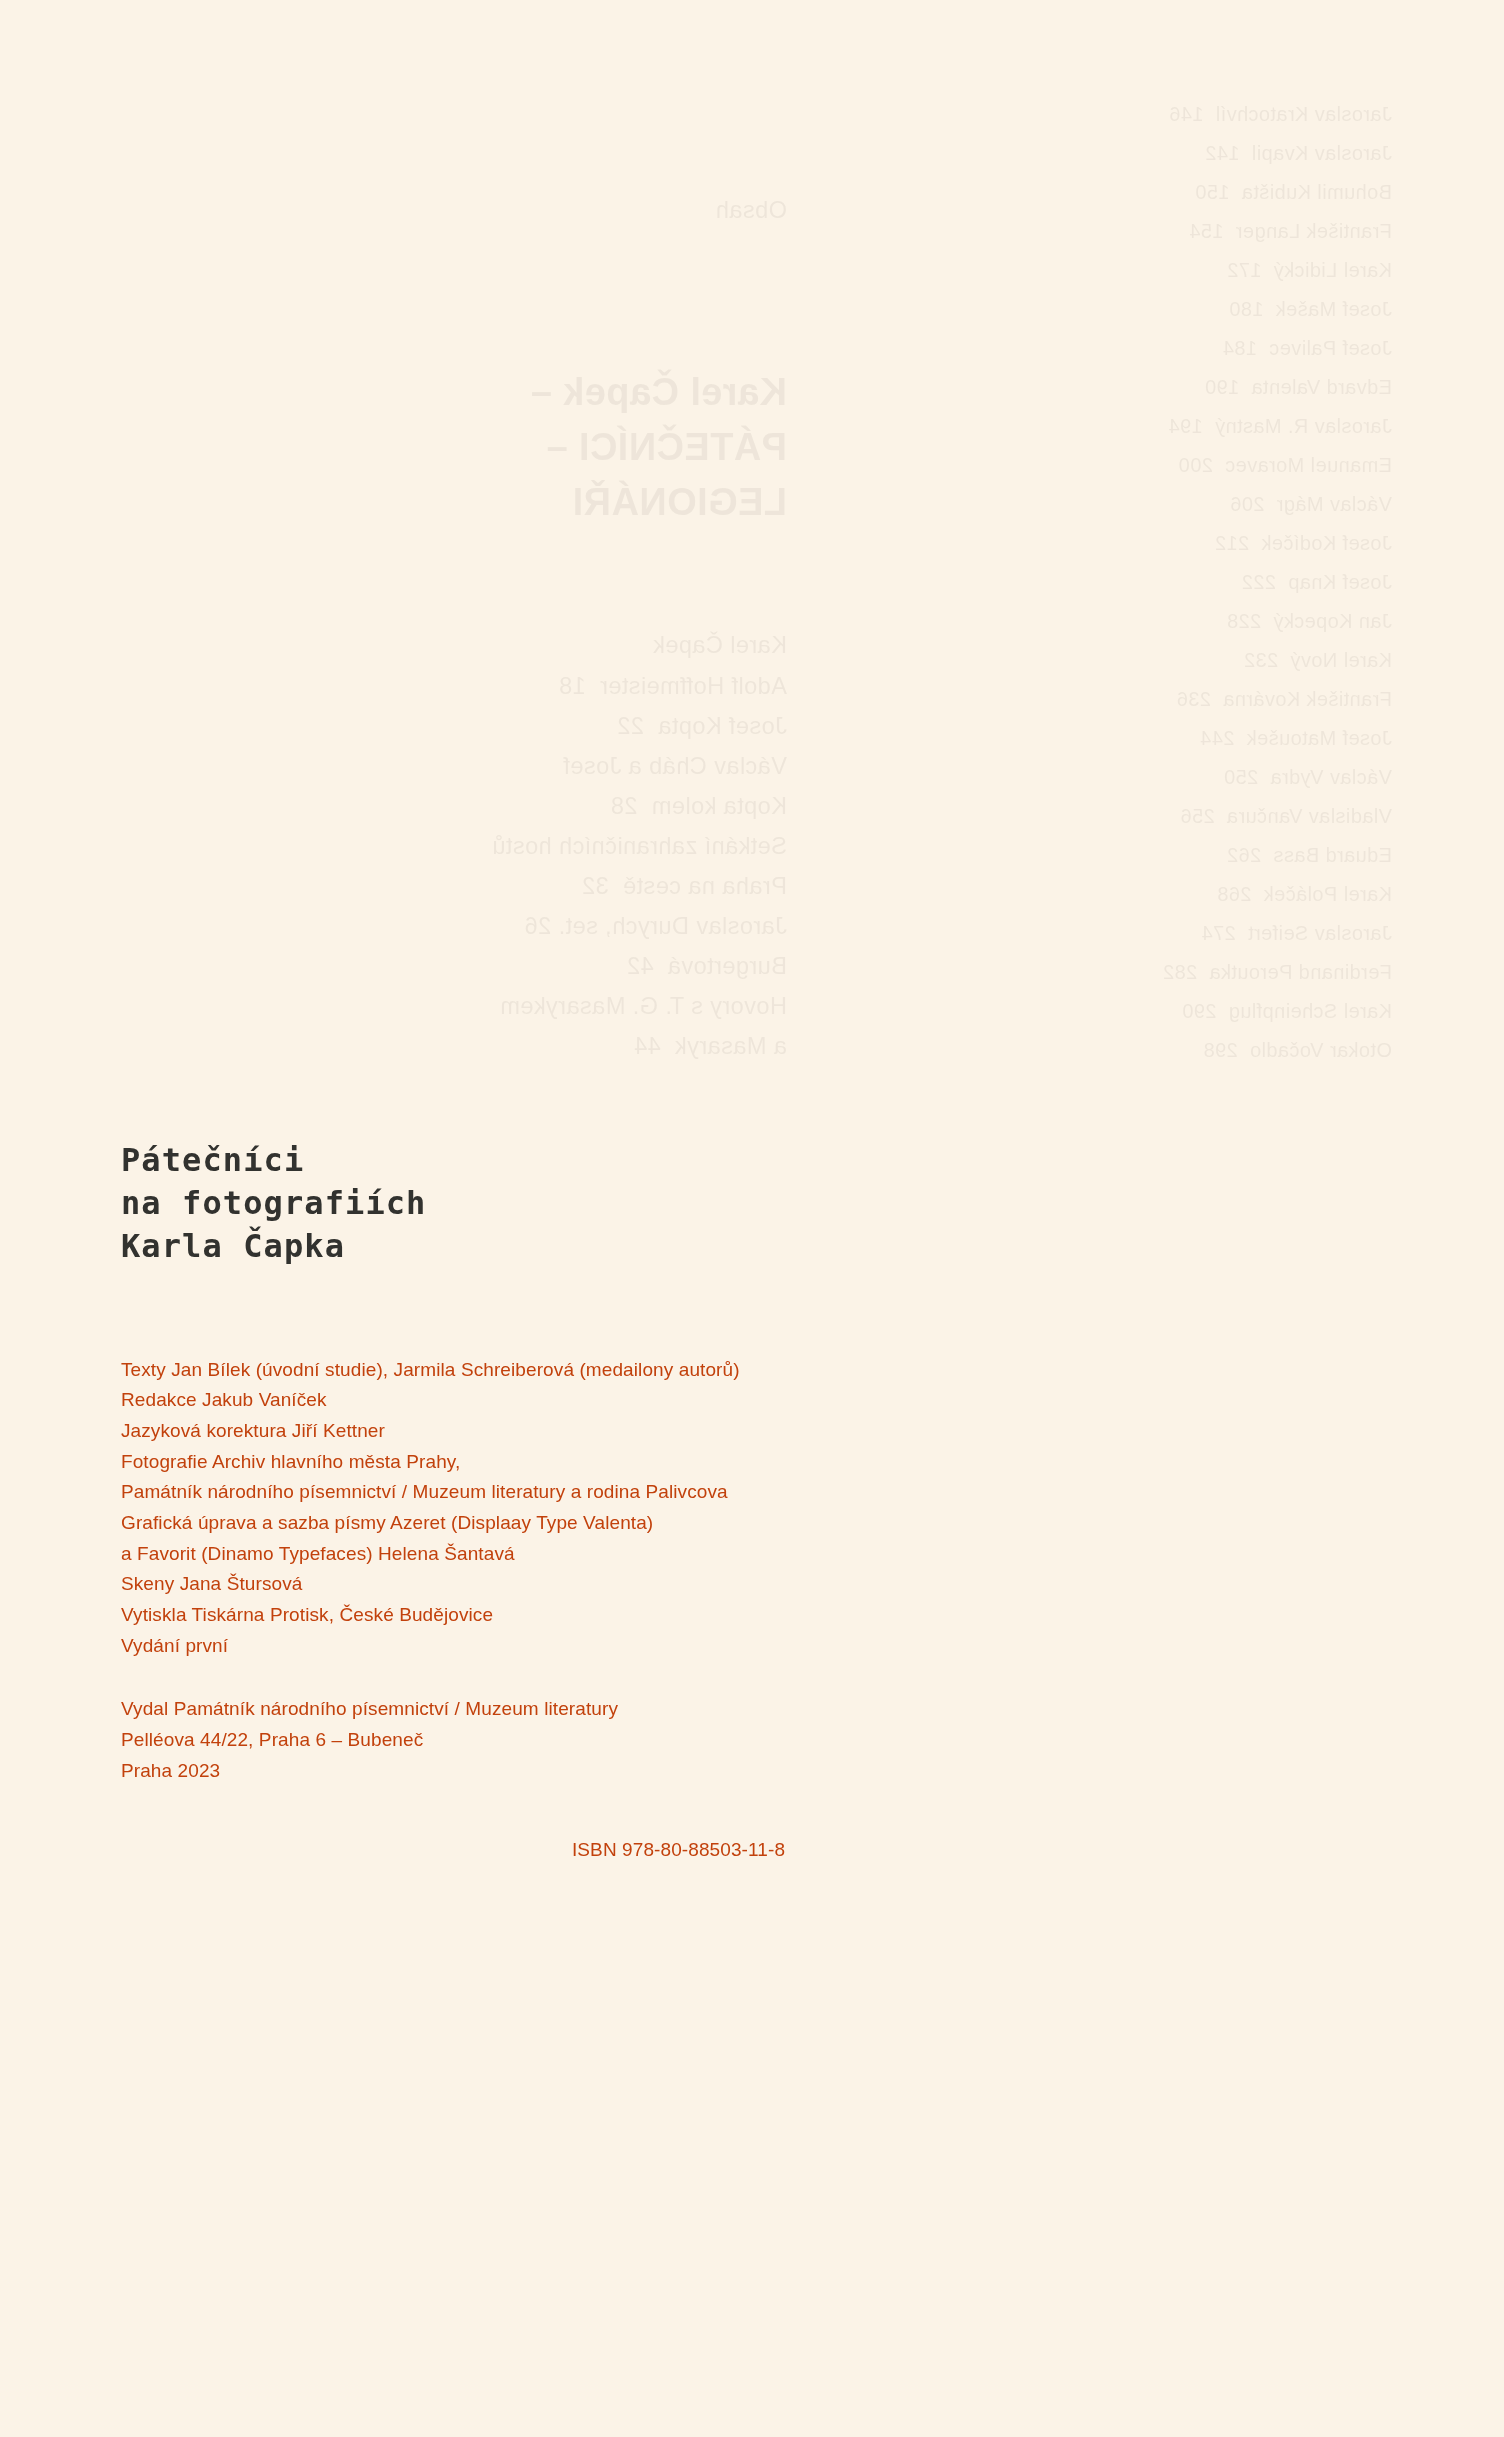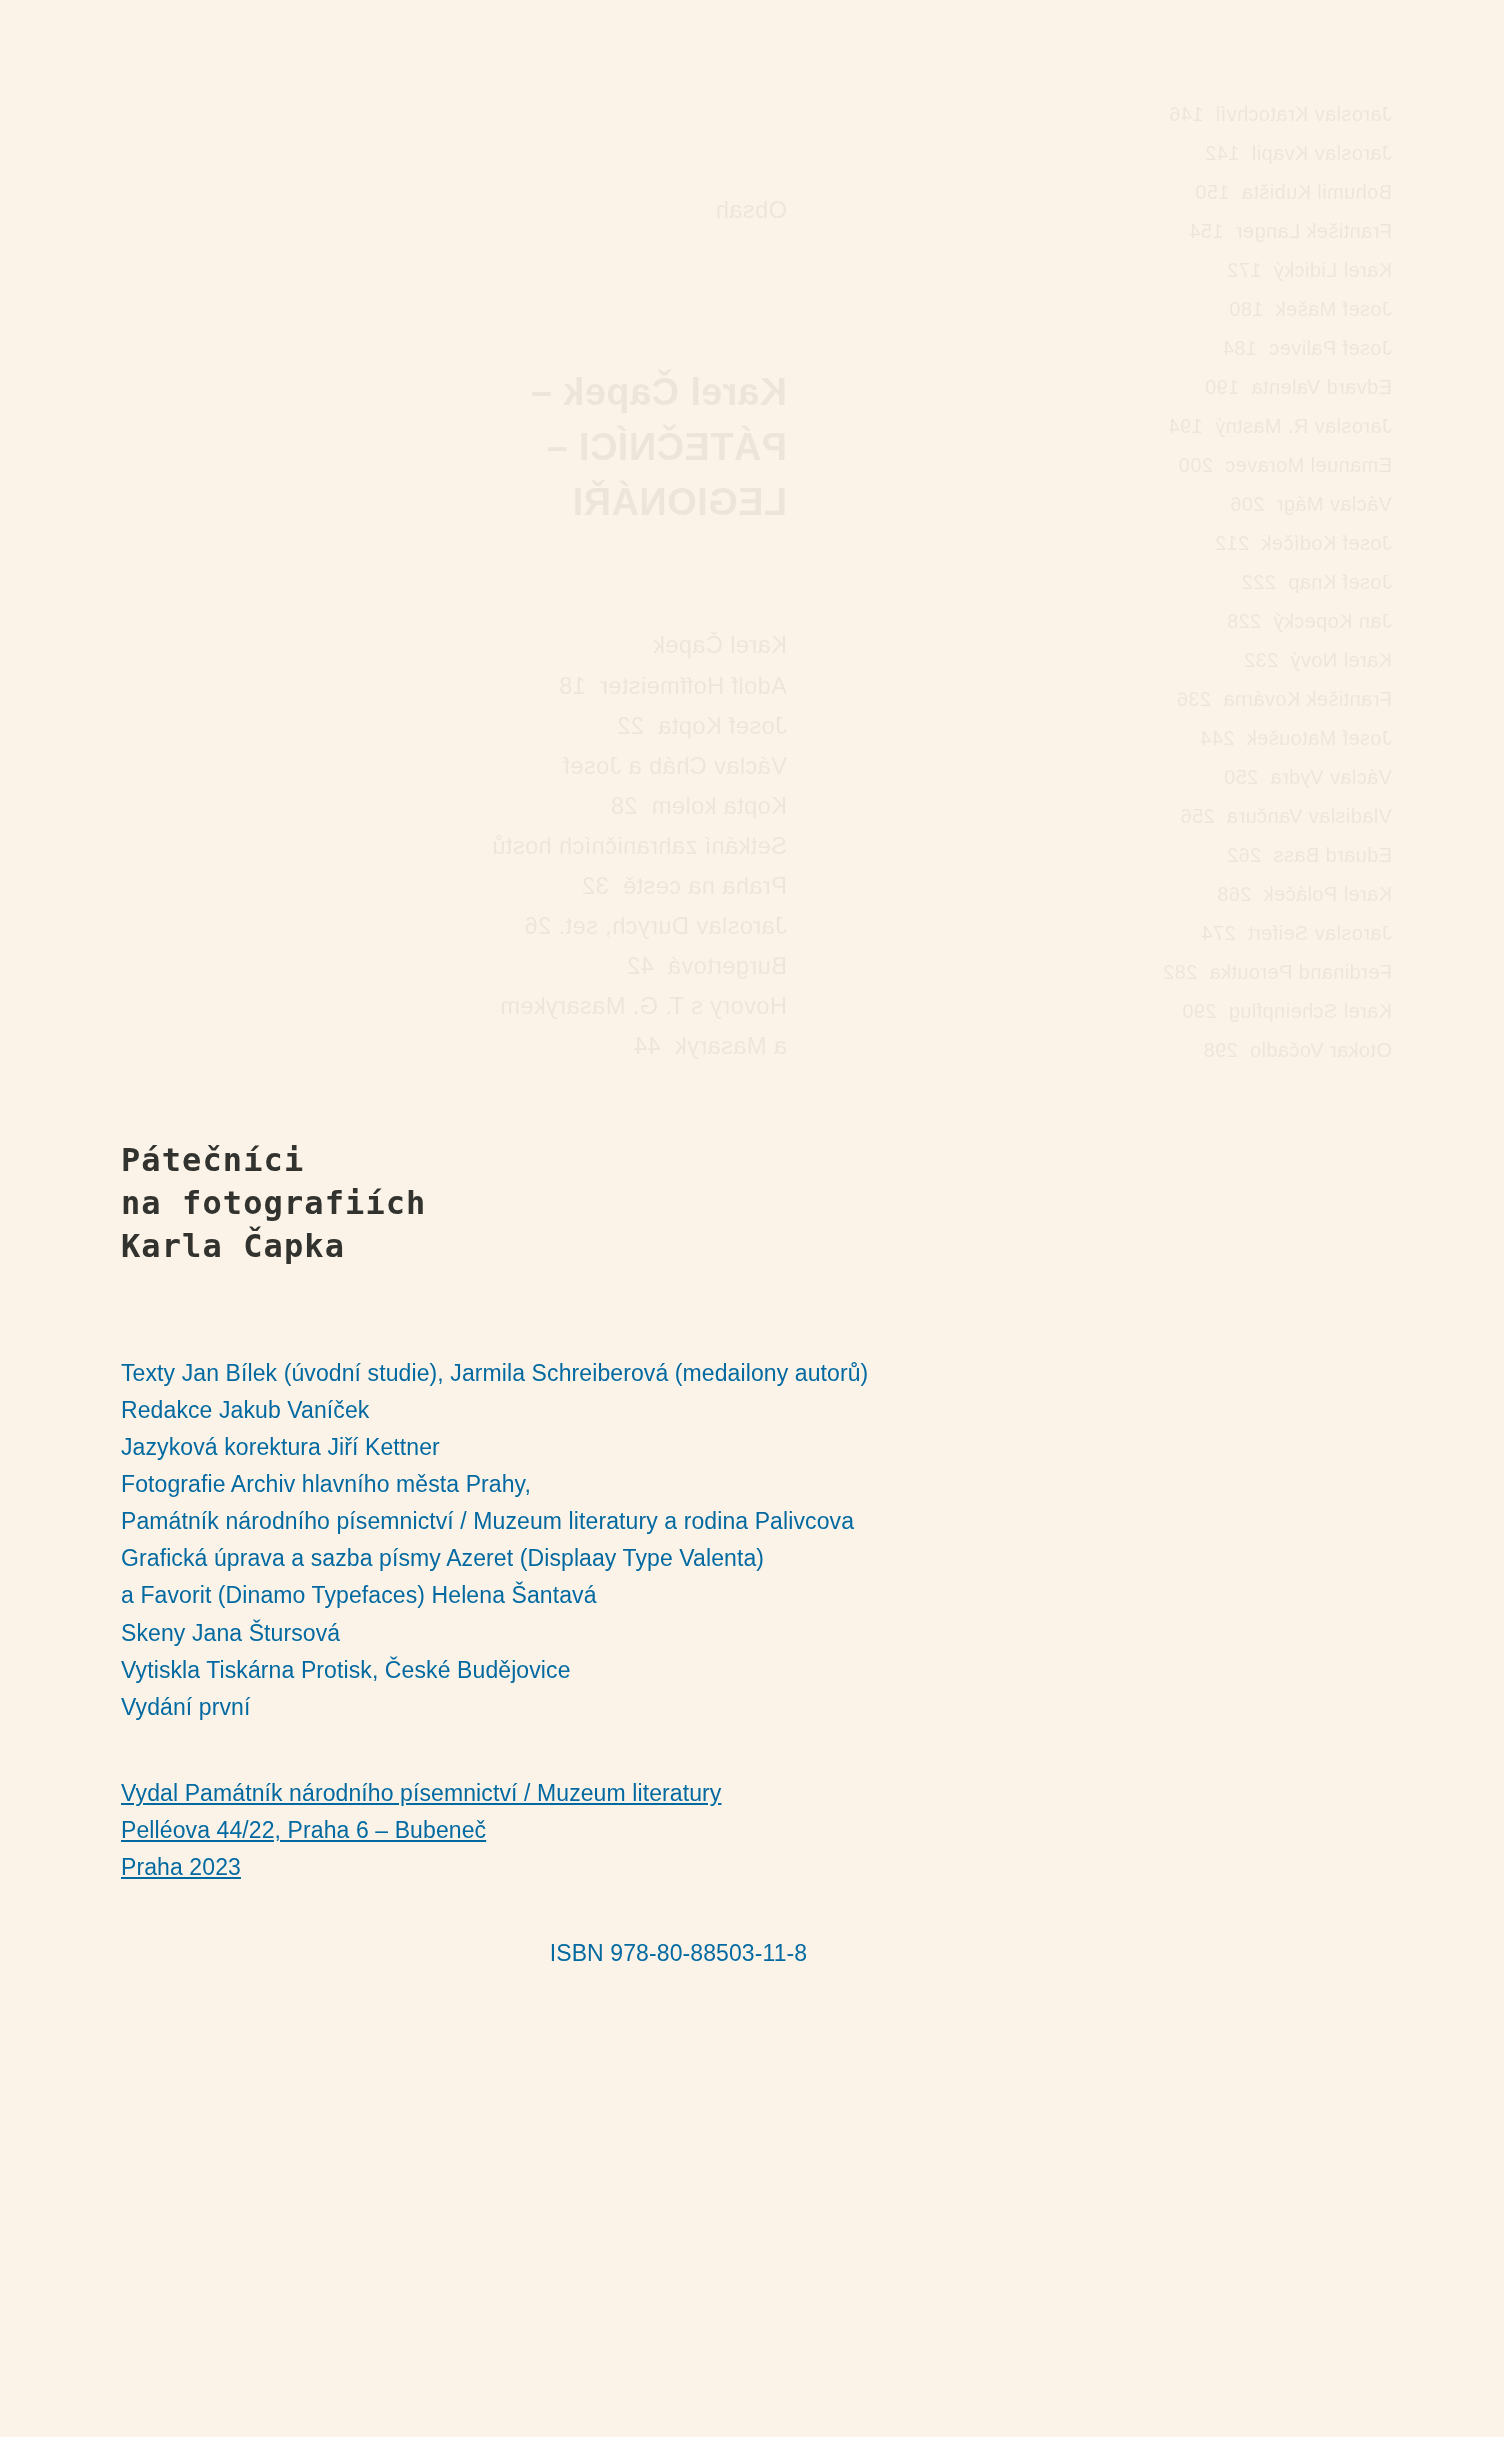--- a/index.html
+++ b/index.html
@@ -64,27 +64,27 @@
     font-family: "DejaVu Sans Mono", monospace;
     font-size: 32px;
     line-height: 1.34;
     letter-spacing: 1.1px;
     color: #32322f;
     margin: 0 0 0 0;
     white-space: pre-line;
   }
 
   .block {
-    font-size: 23px;
+    font-size: 19px;
     line-height: 1.615;
-    color: #0369a1;
+    color: #c2410c;
     letter-spacing: 0.1px;
   }
   .block-credits { margin-top: 87px; }
-  .block-publisher { margin-top: 49px; text-decoration: underline; }
+  .block-publisher { margin-top: 33px; }
   .block-isbn { margin-top: 49px; text-align: center; }
 
   .line { white-space: pre; }
 </style>
 </head>
 <body>
 
 <div class="bleed-through">
   <div class="bleed-col right">
     <div class="bleed-sub">Obsah</div>

